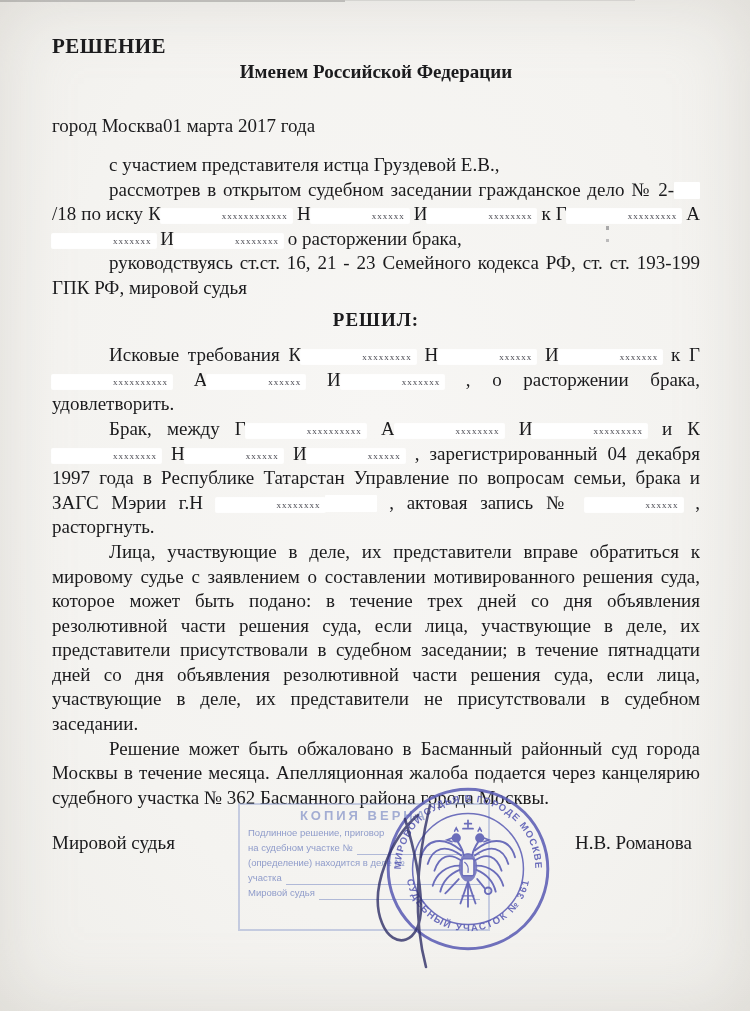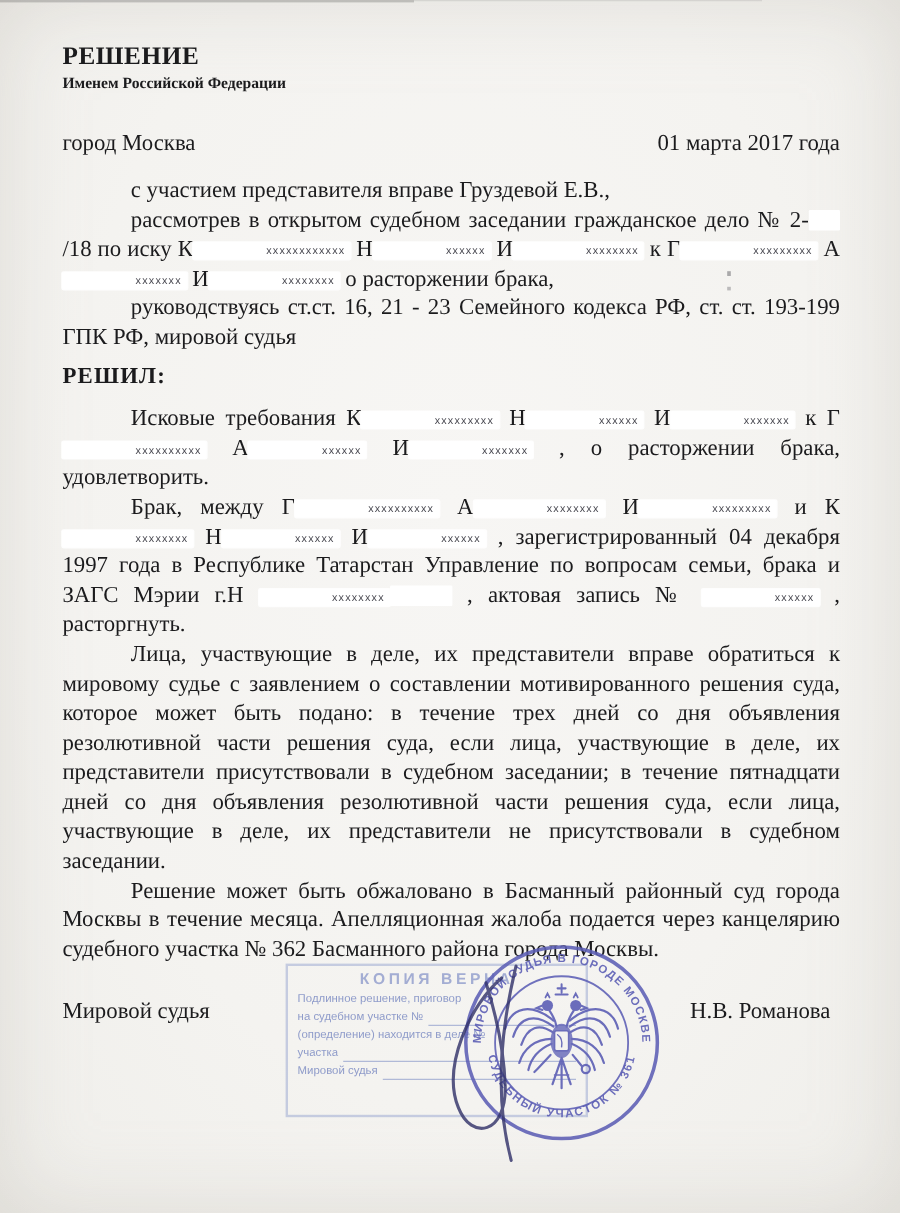--- a/index.html
+++ b/index.html
@@ -5,31 +5,31 @@
   html,body{margin:0;padding:0;background:#e8e6e2;}
   .page{
     position:relative;width:750px;height:1011px;overflow:hidden;
     background:radial-gradient(ellipse at 50% 42%, #f7f6f4 0%, #f4f3f0 60%, #efeeea 100%);
     box-shadow:inset 0 0 70px rgba(185,180,172,.35);
     font-family:"Liberation Serif","DejaVu Serif",serif;
     color:#1b1b1d;
   }
   .content{position:absolute;left:52px;top:34px;width:648px;}
   .doc-title{margin:0;text-align:left;font-size:21px;font-weight:bold;letter-spacing:.5px;}
-  .doc-subtitle{margin:2px 0 0;text-align:left;font-size:13px;font-weight:bold;}
-  .dateline{display:flex;justify-content:space-between;margin-top:32px;font-size:19px;}
+  .doc-subtitle{margin:2px 0 0;text-align:center;font-size:19px;font-weight:bold;}
+  .dateline{display:flex;justify-content:flex-start;margin-top:32px;font-size:19px;}
   .bodytext{margin-top:16px;font-size:19px;line-height:24.6px;text-align:justify;}
   .para{margin:0;text-indent:57px;}
-  .para.heading{text-align:left;text-indent:0;font-weight:bold;letter-spacing:1px;margin:7px 0 11px;}
+  .para.heading{text-align:center;text-indent:0;font-weight:bold;letter-spacing:1px;margin:7px 0 11px;}
   .redact{
     display:inline-block;background:#ffffff;color:#4a4a52;
     font-size:9px;letter-spacing:1px;line-height:9px;
     padding:3px 4px 2px;vertical-align:1px;border-radius:1px;
     box-shadow:0 0 0 1px rgba(255,255,255,.9);
-    font-family:Liberation Sans, sans-serif;
+    font-family:Liberation Serif, serif;
   }
   .gap{display:inline-block;background:#ffffff;height:17px;vertical-align:-3px;border-radius:1px;}
   .sigrow{position:absolute;left:52px;top:832px;width:648px;display:flex;justify-content:space-between;font-size:19px;}
   .sig-name{padding-right:8px;}
 
   
   .copy-stamp{
     position:absolute;left:222px;top:803px;width:252px;height:128px;
     border:2px solid rgba(140,155,205,.45);
     filter:blur(.3px);
@@ -67,21 +67,21 @@
   <div class="content">
     <h1 class="doc-title">РЕШЕНИЕ</h1>
     <div class="doc-subtitle">Именем Российской Федерации</div>
 
     <div class="dateline">
       <span>город Москва</span>
       <span>01 марта 2017 года</span>
     </div>
 
     <div class="bodytext" id="paragraphs">
-        <p class="para">с участием представителя вправе Груздевой Е.В.,</p>
+        <p class="para">с участием представителя истца Груздевой Е.В.,</p>
         <p class="para">рассмотрев в открытом судебном заседании гражданское дело № 2-<span class="gap" style="width: 26px;"></span>/18 по иску К<span class="redact">хххххххххххх</span> Н<span class="redact">хххххх</span> И<span class="redact">хххххххх</span> к Г<span class="redact">ххххххххх</span> А<span class="redact">ххххххх</span> И<span class="redact">хххххххх</span> о расторжении брака,</p>
         <p class="para">руководствуясь ст.ст. 16, 21 - 23 Семейного кодекса РФ, ст. ст. 193-199 ГПК РФ, мировой судья</p>
         <p class="para heading">РЕШИЛ:</p>
         <p class="para">Исковые требования К<span class="redact">ххххххххх</span> Н<span class="redact">хххххх</span> И<span class="redact">ххххххх</span> к Г<span class="redact">хххххххххх</span> А<span class="redact">хххххх</span> И<span class="redact">ххххххх</span> , о расторжении брака, удовлетворить.</p>
         <p class="para">Брак, между Г<span class="redact">хххххххххх</span> А<span class="redact">хххххххх</span> И<span class="redact">ххххххххх</span> и К<span class="redact">хххххххх</span> Н<span class="redact">хххххх</span> И<span class="redact">хххххх</span> , зарегистрированный 04 декабря 1997 года в Республике Татарстан Управление по вопросам семьи, брака и ЗАГС Мэрии г.Н <span class="redact">хххххххх</span><span class="gap" style="width: 52px;"></span> , актовая запись № <span class="redact">хххххх</span> , расторгнуть.</p>
         <p class="para">Лица, участвующие в деле, их представители вправе обратиться к мировому судье с заявлением о составлении мотивированного решения суда, которое может быть подано: в течение трех дней со дня объявления резолютивной части решения суда, если лица, участвующие в деле, их представители присутствовали в судебном заседании; в течение пятнадцати дней со дня объявления резолютивной части решения суда, если лица, участвующие в деле, их представители не присутствовали в судебном заседании.</p>
         <p class="para">Решение может быть обжаловано в Басманный районный суд города Москвы в течение месяца. Апелляционная жалоба подается через канцелярию судебного участка № 362 Басманного района города Москвы.</p>
       </div>
   </div>
 

